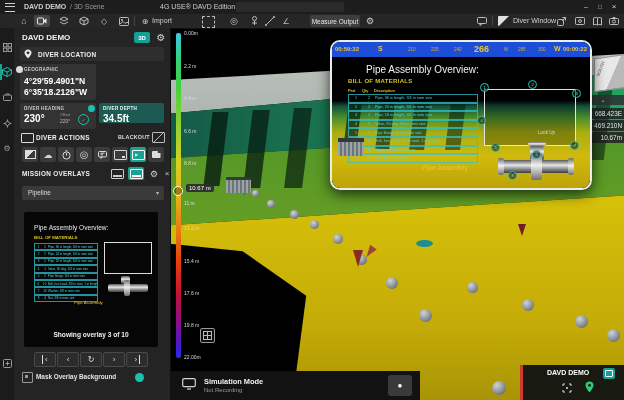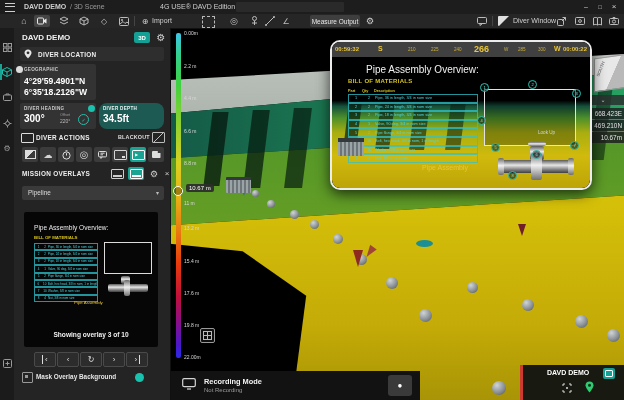--- a/index.html
+++ b/index.html
@@ -43,21 +43,21 @@
           background:radial-gradient(circle at 35% 30%,#cfd4d6,#8a9094 55%,#4c5356);}
   .cone{position:absolute;width:0;height:0;}
   .scalebar{left:6px;top:5px;width:5px;height:325px;border-radius:2px;
     background:linear-gradient(180deg,#3ec6e8 0%,#33d08a 7%,#3fd13f 16%,#8fd12f 28%,
       #d8d11f 40%,#e8b515 50%,#e87a10 61%,#e83a0a 71%,#c0103a 81%,#8a0f8a 89%,#4a18c8 96%,#2a2ae8 100%);}
   .tick{position:absolute;left:14px;font-size:5px;color:#d8d8d8;white-space:nowrap;}
   
   .ovl{left:330px;top:40px;width:258px;height:146px;border:2px solid #ececec;border-radius:10px;
        box-shadow:0 4px 14px rgba(0,0,0,.7);z-index:10;overflow:hidden;background:#000;}
   .ovl-bg{position:absolute;inset:0;border-radius:8px;overflow:hidden;}
-  .hud{position:absolute;left:0;top:0;width:100%;height:15px;background:#404040;
+  .hud{position:absolute;left:0;top:0;width:100%;height:15px;background:#1d4ed8;
        color:#e8c53a;z-index:3;}
   .hudt{position:absolute;font-size:4.6px;top:5px;color:#c9ad3a;}
   .bom-row{display:flex;border:0.5px solid rgba(46,195,207,.75);height:6.6px;align-items:center;}
   .bom-row span{font-size:3.8px;color:#4fd6e0;overflow:hidden;white-space:nowrap;}
   .callout{position:absolute;width:7px;height:7px;border-radius:50%;border:1px solid #2fbfae;
            background:rgba(5,20,18,.55);color:#7fe8dc;font-size:4px;display:flex;
            align-items:center;justify-content:center;z-index:4;}
   .pipe-h{background:linear-gradient(180deg,#5a5a5a,#e6e6e6 40%,#7c7c7c 75%,#3f3f3f);border-radius:2px;}
   .pipe-f{background:linear-gradient(180deg,#6a6a6a,#f0f0f0 45%,#707070);border-radius:2px;}
   
@@ -396,26 +396,26 @@
     
     <div class="abs card" style="left:6px;top:36px;width:76px;height:36px;">
       <span class="abs lbl" style="left:4px;top:3px;">GEOGRAPHIC</span>
       <span class="abs tgl" style="right:4px;top:3px;"><i></i></span>
       <span class="abs val" style="left:4px;top:12px;">4°29'59.4901"N</span>
       <span class="abs val" style="left:4px;top:23px;">6°35'18.2126"W</span>
     </div>
     
     <div class="abs card" style="left:6px;top:75px;width:76px;height:26px;">
       <span class="abs lbl" style="left:4px;top:3px;">DIVER HEADING</span>
-      <span class="abs" style="left:4px;top:10px;font-size:10px;font-weight:bold;color:#fff;">300°</span>
+      <span class="abs" style="left:4px;top:10px;font-size:10px;font-weight:bold;color:#fff;">230°</span>
       <span class="abs" style="left:40px;top:10px;font-size:3.8px;color:#999;">Offset</span>
       <span class="abs" style="left:40px;top:15px;font-size:5px;color:#bbb;">220°</span>
       <span class="abs ic" style="left:58px;top:11px;width:9px;height:9px;border:1px solid #19c2ae;border-radius:50%;color:#19c2ae;font-size:5px;">✓</span>
     </div>
-    <div class="abs card" style="left:85px;top:75px;width:65px;height:26px;background:#1e5a54;border-radius:8px;">
+    <div class="abs card" style="left:85px;top:75px;width:65px;height:20px;background:#1e5a54;">
       <span class="abs lbl" style="left:4px;top:3px;color:#e8f5f2;">DIVER DEPTH</span>
       <span class="abs tgl on" style="right:4px;top:3px;"><i></i></span>
       <span class="abs" style="left:4px;top:10px;font-size:10px;font-weight:bold;color:#fff;">34.5ft</span>
     </div>
     
     <span class="abs ic" style="left:7px;top:105px;color:#ddd;">
         <span class="mini-win"></span>
       </span>
     <span class="abs" style="left:22px;top:106px;font-size:6.4px;font-weight:bold;color:#eee;letter-spacing:.3px;">DIVER ACTIONS</span>
     <span class="abs" style="left:104px;top:106px;font-size:5.4px;font-weight:bold;color:#ddd;letter-spacing:.2px;">BLACKOUT</span>
@@ -546,21 +546,21 @@
     <span class="abs tgl on" style="left:130px;top:346px;width:16px;height:8px;"><i style="width:9px;height:9px;"></i></span>
   </div>
 
   <div class="abs statusbar">
     <span class="abs ic" style="left:12px;top:7px;">
       <svg width="14" height="12" viewBox="0 0 14 12">
           <rect x="0.7" y="0.7" width="12.6" height="8" rx="1.4" fill="none" stroke="#d5d5d5" stroke-width="1.2"></rect>
           <path d="M5 11 H9" stroke="#d5d5d5" stroke-width="1.2"></path>
         </svg>
       </span>
-    <span class="abs" style="left:34px;top:6px;font-size:7.4px;font-weight:bold;color:#f2f2f2;">Recording Mode</span>
+    <span class="abs" style="left:34px;top:6px;font-size:7.4px;font-weight:bold;color:#f2f2f2;">Simulation Mode</span>
     <span class="abs" style="left:34px;top:16px;font-size:6px;color:#9a9a9a;">Not Recording</span>
     <div class="abs ic" style="left:218px;top:4px;width:24px;height:21px;background:#3a3a3a;border-radius:3px;color:#fff;font-size:8px;">●</div>
   </div>
 
   <div class="abs corner">
     <span class="abs" style="left:24px;top:4px;font-size:7px;font-weight:bold;color:#fff;">DAVD DEMO</span>
     <span class="abs ic" style="left:80px;top:3px;width:12px;height:11px;background:#14a094;border-radius:2px;">
         <span class="mini-win" style="width:6px;height:5px;border-color:#fff;"></span>
       </span>
     <span class="abs ic" style="left:38px;top:17px;width:12px;height:12px;">

